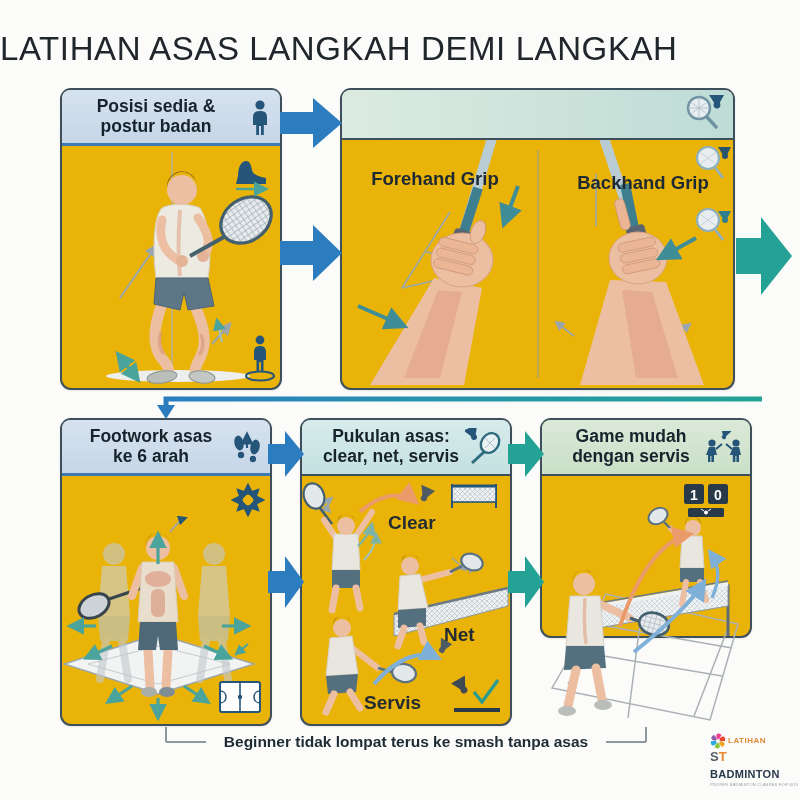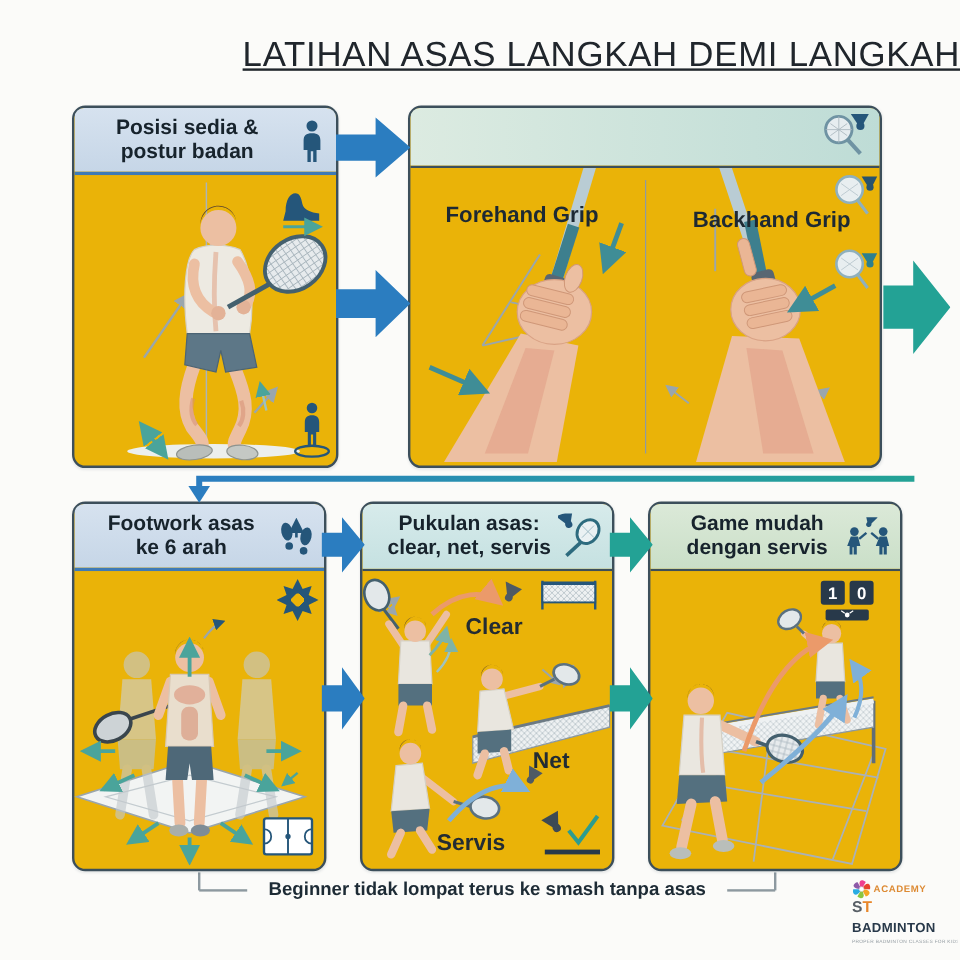--- a/index.html
+++ b/index.html
@@ -1,17 +1,17 @@
 <!DOCTYPE html>
 <html style="--arrow-blue: #2b7dc0; --arrow-teal: #23a295; --panel-border: #3c4f5b; --header-text: #17232c; --icon-dark: #25567a; --note-line: #8d99a0; --accent-teal: #4aa49b; --arc-orange: #eb9a6a; --arc-blue: #7fb0d8;"><head>
 <meta charset="utf-8">
 <style>
   html,body{margin:0;padding:0;background:#fff;}
   .canvas{position:relative;width:800px;height:800px;background:#fbfbf9;font-family:"Liberation Sans",sans-serif;overflow:hidden;}
-  .title{position:absolute;top:30px;left:0;width:100%;text-align:right;font-size:29px;font-weight:500;letter-spacing:.6px;color:#20262c;text-decoration:underline;}
+  .title{position:absolute;top:30px;left:0;width:100%;text-align:left;font-size:33px;font-weight:500;letter-spacing:.6px;color:#20262c;}
   .panel{position:absolute;border:2.4px solid var(--panel-border);border-radius:11px;background:#eab308;box-sizing:border-box;box-shadow:0 1px 2px rgba(40,60,75,.10);z-index:1;}
   .panel-header{position:relative;display:flex;align-items:center;justify-content:center;border-radius:8px 8px 0 0;box-sizing:border-box;}
   .ph-blue{background:linear-gradient(#d6e2ef,#c6d6e7);border-bottom:3px solid #3e7ab6;}
   .ph-mint{background:linear-gradient(90deg,#dcebe1,#bedcd6);border-bottom:2.4px solid var(--panel-border);}
   .ph-cyan{background:linear-gradient(#d7ebeb,#c5e1e1);border-bottom:2.4px solid var(--panel-border);}
   .ph-green{background:linear-gradient(#dbe9d8,#cadfc8);border-bottom:2.4px solid var(--panel-border);}
   .htext{text-align:center;font-weight:700;color:var(--header-text);font-size:17.5px;line-height:1.13;padding-right:30px;}
   .htext span{display:block;}
   .htext1{font-size:19px;padding-right:40px;font-weight:700;color:var(--header-text);}
   .hicon{position:absolute;right:7px;top:50%;transform:translateY(-50%);}
@@ -398,21 +398,21 @@
           <path d="M22,18 L30,28 L46,6" stroke="#2d9c8f" stroke-width="3.4" fill="none"></path>
           <rect x="2" y="34" width="46" height="4" fill="#28394a"></rect>
         </g>
       </svg>
       <div class="mini-label" style="left:86px;top:36px">Clear</div>
       <div class="mini-label" style="left:142px;top:148px">Net</div>
       <div class="mini-label" style="left:62px;top:216px">Servis</div>
     </div>
   </section>
 
-  <section class="panel" style="left:540px;top:418px;width:212px;height:308px">
+  <section class="panel" style="left:540px;top:418px;width:212px;height:220px">
     <div class="panel-header ph-green" style="height:56px">
       <div class="htext">
         <span>Game mudah</span>
         <span>dengan servis</span>
       </div>
       <svg class="hicon" width="38" height="32" viewBox="0 0 38 32">
         <g transform="translate(19,6) rotate(20)">
             <path d="M-1.5,-1 L-6,-8 L5,-8 L1.5,-1 z" fill="var(--icon-dark)"></path>
             <circle r="2.2" fill="var(--icon-dark)"></circle>
           </g>
@@ -543,21 +543,21 @@
         <g transform="translate(8,8)">
           <path d="M0,0 C4,-7 8,-5 7,0 z" fill="#e8432d"></path>
           <path d="M0,0 C4,-7 8,-5 7,0 z" fill="#f5a623" transform="rotate(60)"></path>
           <path d="M0,0 C4,-7 8,-5 7,0 z" fill="#8cc63e" transform="rotate(120)"></path>
           <path d="M0,0 C4,-7 8,-5 7,0 z" fill="#29abe2" transform="rotate(180)"></path>
           <path d="M0,0 C4,-7 8,-5 7,0 z" fill="#8e5aa8" transform="rotate(240)"></path>
           <path d="M0,0 C4,-7 8,-5 7,0 z" fill="#ef3f8f" transform="rotate(300)"></path>
           <circle r="2" fill="#ffffff" stroke="#cccccc" stroke-width=".5"></circle>
         </g>
       </svg>
-      <span class="logo-academy">ACADEMY</span>
+      <span class="logo-academy">LATIHAN</span>
     </div>
     <div class="logo-mid">
       <span class="logo-s">S</span><span class="logo-t">T</span>
       <span class="logo-badminton">BADMINTON</span>
     </div>
     <div class="logo-tag">PROPER BADMINTON CLASSES FOR KIDS</div>
   </div>
 
 </div>
 

